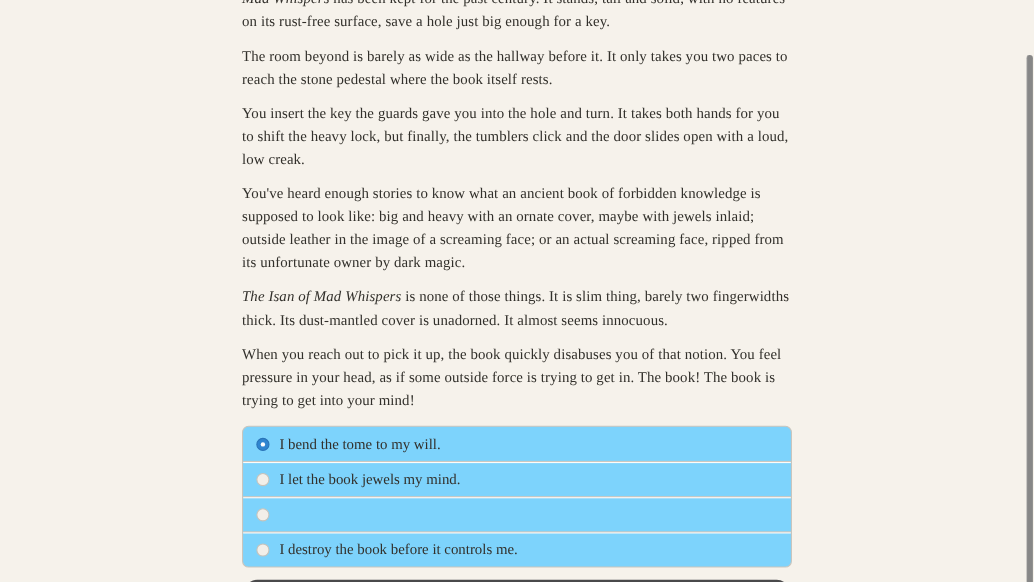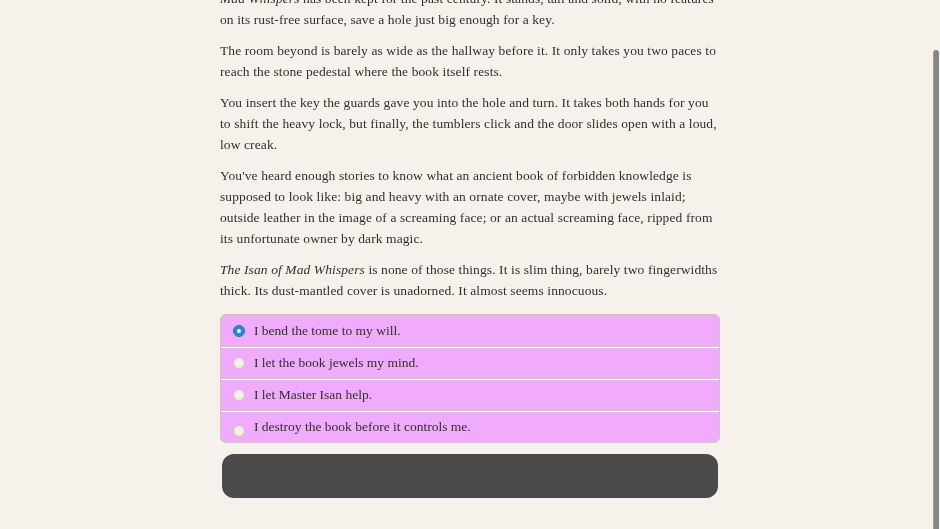--- a/index.html
+++ b/index.html
@@ -27,33 +27,33 @@
   .content p {
     margin: 0 0 10px 0;
     letter-spacing: 0.1px;
   }
   .content em { font-style: italic; }
 
   .choices {
     margin: 13px 0 0 0;
     border: 1px solid #c9c5bd;
     border-radius: 6px;
-    background: #f0abfc;
+    background: #7dd3fc;
     overflow: hidden;
   }
   .choice {
     display: flex;
     align-items: center;
     padding: 5px 12px;
     min-height: 21px;
     border-bottom: 1px solid #ccc8c0;
     box-shadow: 0 1px 0 #fdfcfa;
     cursor: pointer;
   }
-  .choice:last-child { border-bottom: none; box-shadow: none; align-items: flex-end; }
+  .choice:last-child { border-bottom: none; box-shadow: none; }
   .radio {
     box-sizing: border-box;
     width: 12px;
     height: 12px;
     border-radius: 50%;
     border: 1px solid #c6c2ba;
     background: #f2efe9;
     margin-right: 9px;
     flex: 0 0 auto;
     position: relative;
@@ -102,33 +102,33 @@
     <p><em>Mad Whispers</em><span> has been kept for the past century. It stands, tall and solid, with no features on its rust-free surface, save a hole just big enough for a key.</span></p>
 
     <p>The room beyond is barely as wide as the hallway before it. It only takes you two paces to reach the stone pedestal where the book itself rests.</p>
 
     <p>You insert the key the guards gave you into the hole and turn. It takes both hands for you to shift the heavy lock, but finally, the tumblers click and the door slides open with a loud, low creak.</p>
 
     <p>You've heard enough stories to know what an ancient book of forbidden knowledge is supposed to look like: big and heavy with an ornate cover, maybe with jewels inlaid; outside leather in the image of a screaming face; or an actual screaming face, ripped from its unfortunate owner by dark magic.</p>
 
     <p><em>The Isan of Mad Whispers</em><span> is none of those things. It is slim thing, barely two fingerwidths thick. Its dust-mantled cover is unadorned. It almost seems innocuous.</span></p>
 
+    <p>When you reach out to pick it up, the book quickly disabuses you of that notion. You feel pressure in your head, as if some outside force is trying to get in. The book! The book is trying to get into your mind!</p>
 
     <form class="choices">
       <label class="choice">
         <span class="radio selected"></span>
         <span>I bend the tome to my will.</span>
       </label>
       <label class="choice">
         <span class="radio"></span>
         <span>I let the book jewels my mind.</span>
       </label>
       <label class="choice">
         <span class="radio"></span>
-        <span>I let Master Isan help.</span>
       </label>
       <label class="choice">
         <span class="radio"></span>
         <span>I destroy the book before it controls me.</span>
       </label>
     </form>
 
     <button type="button" class="next-button"></button>
 
   </main>

